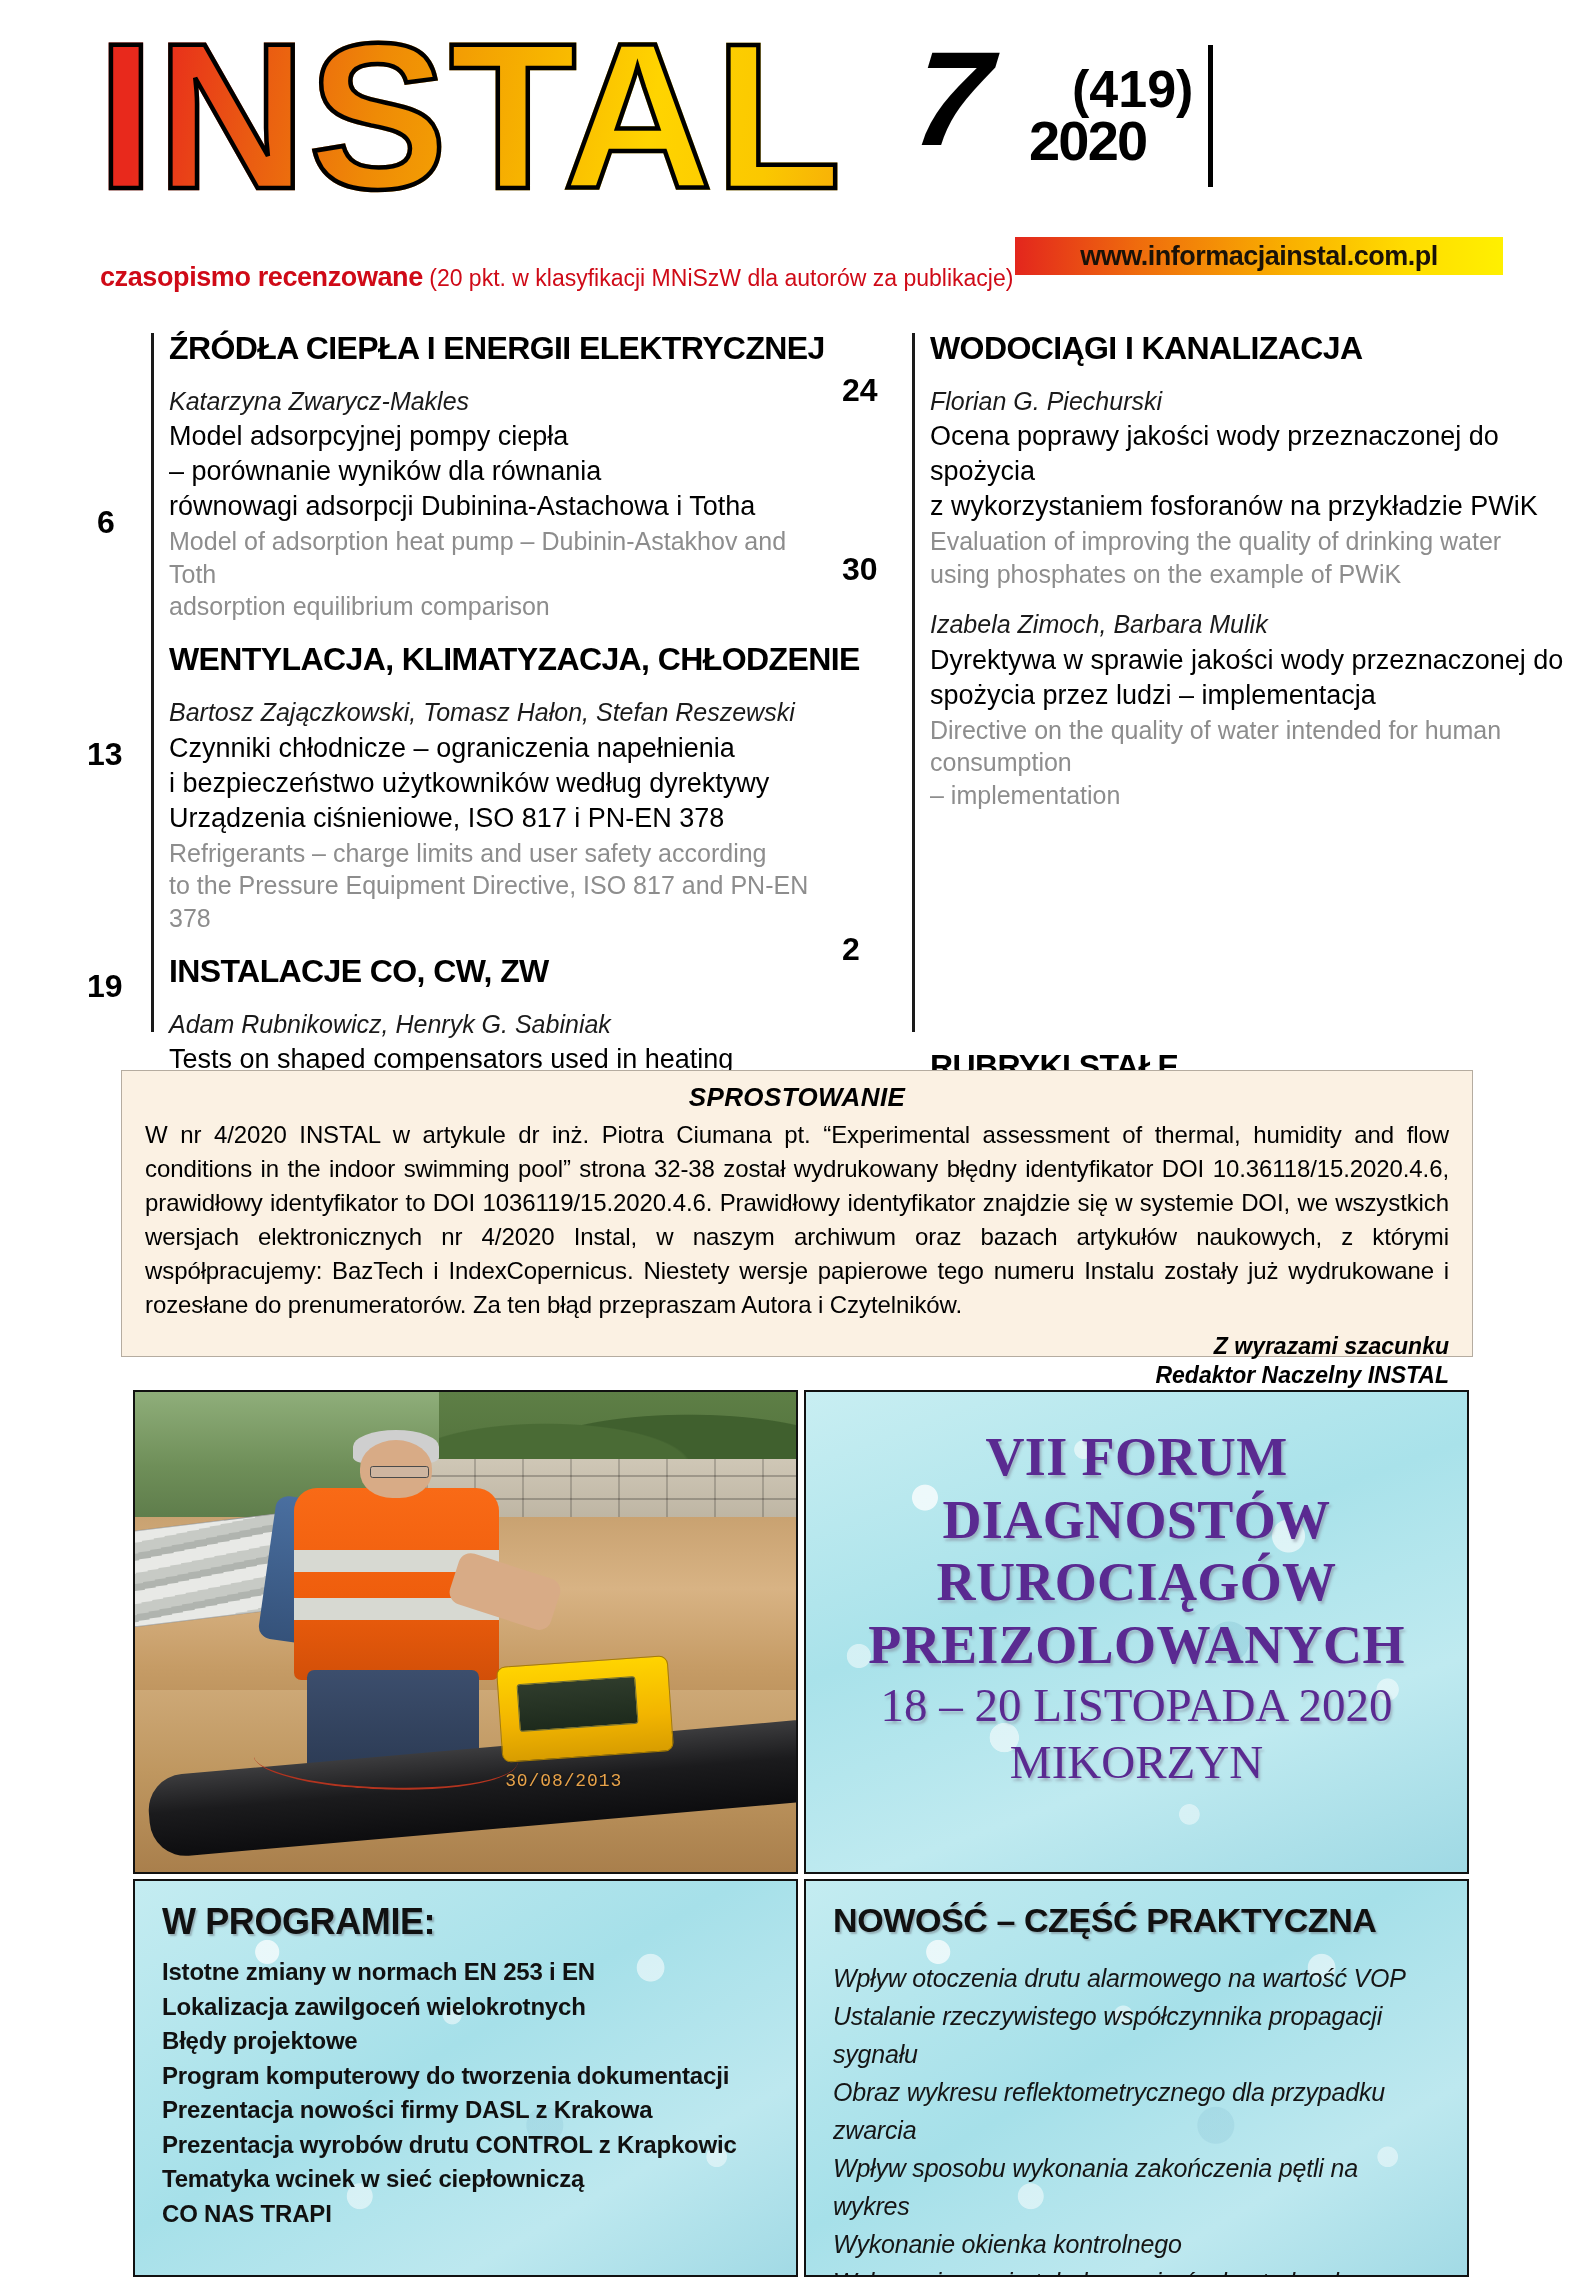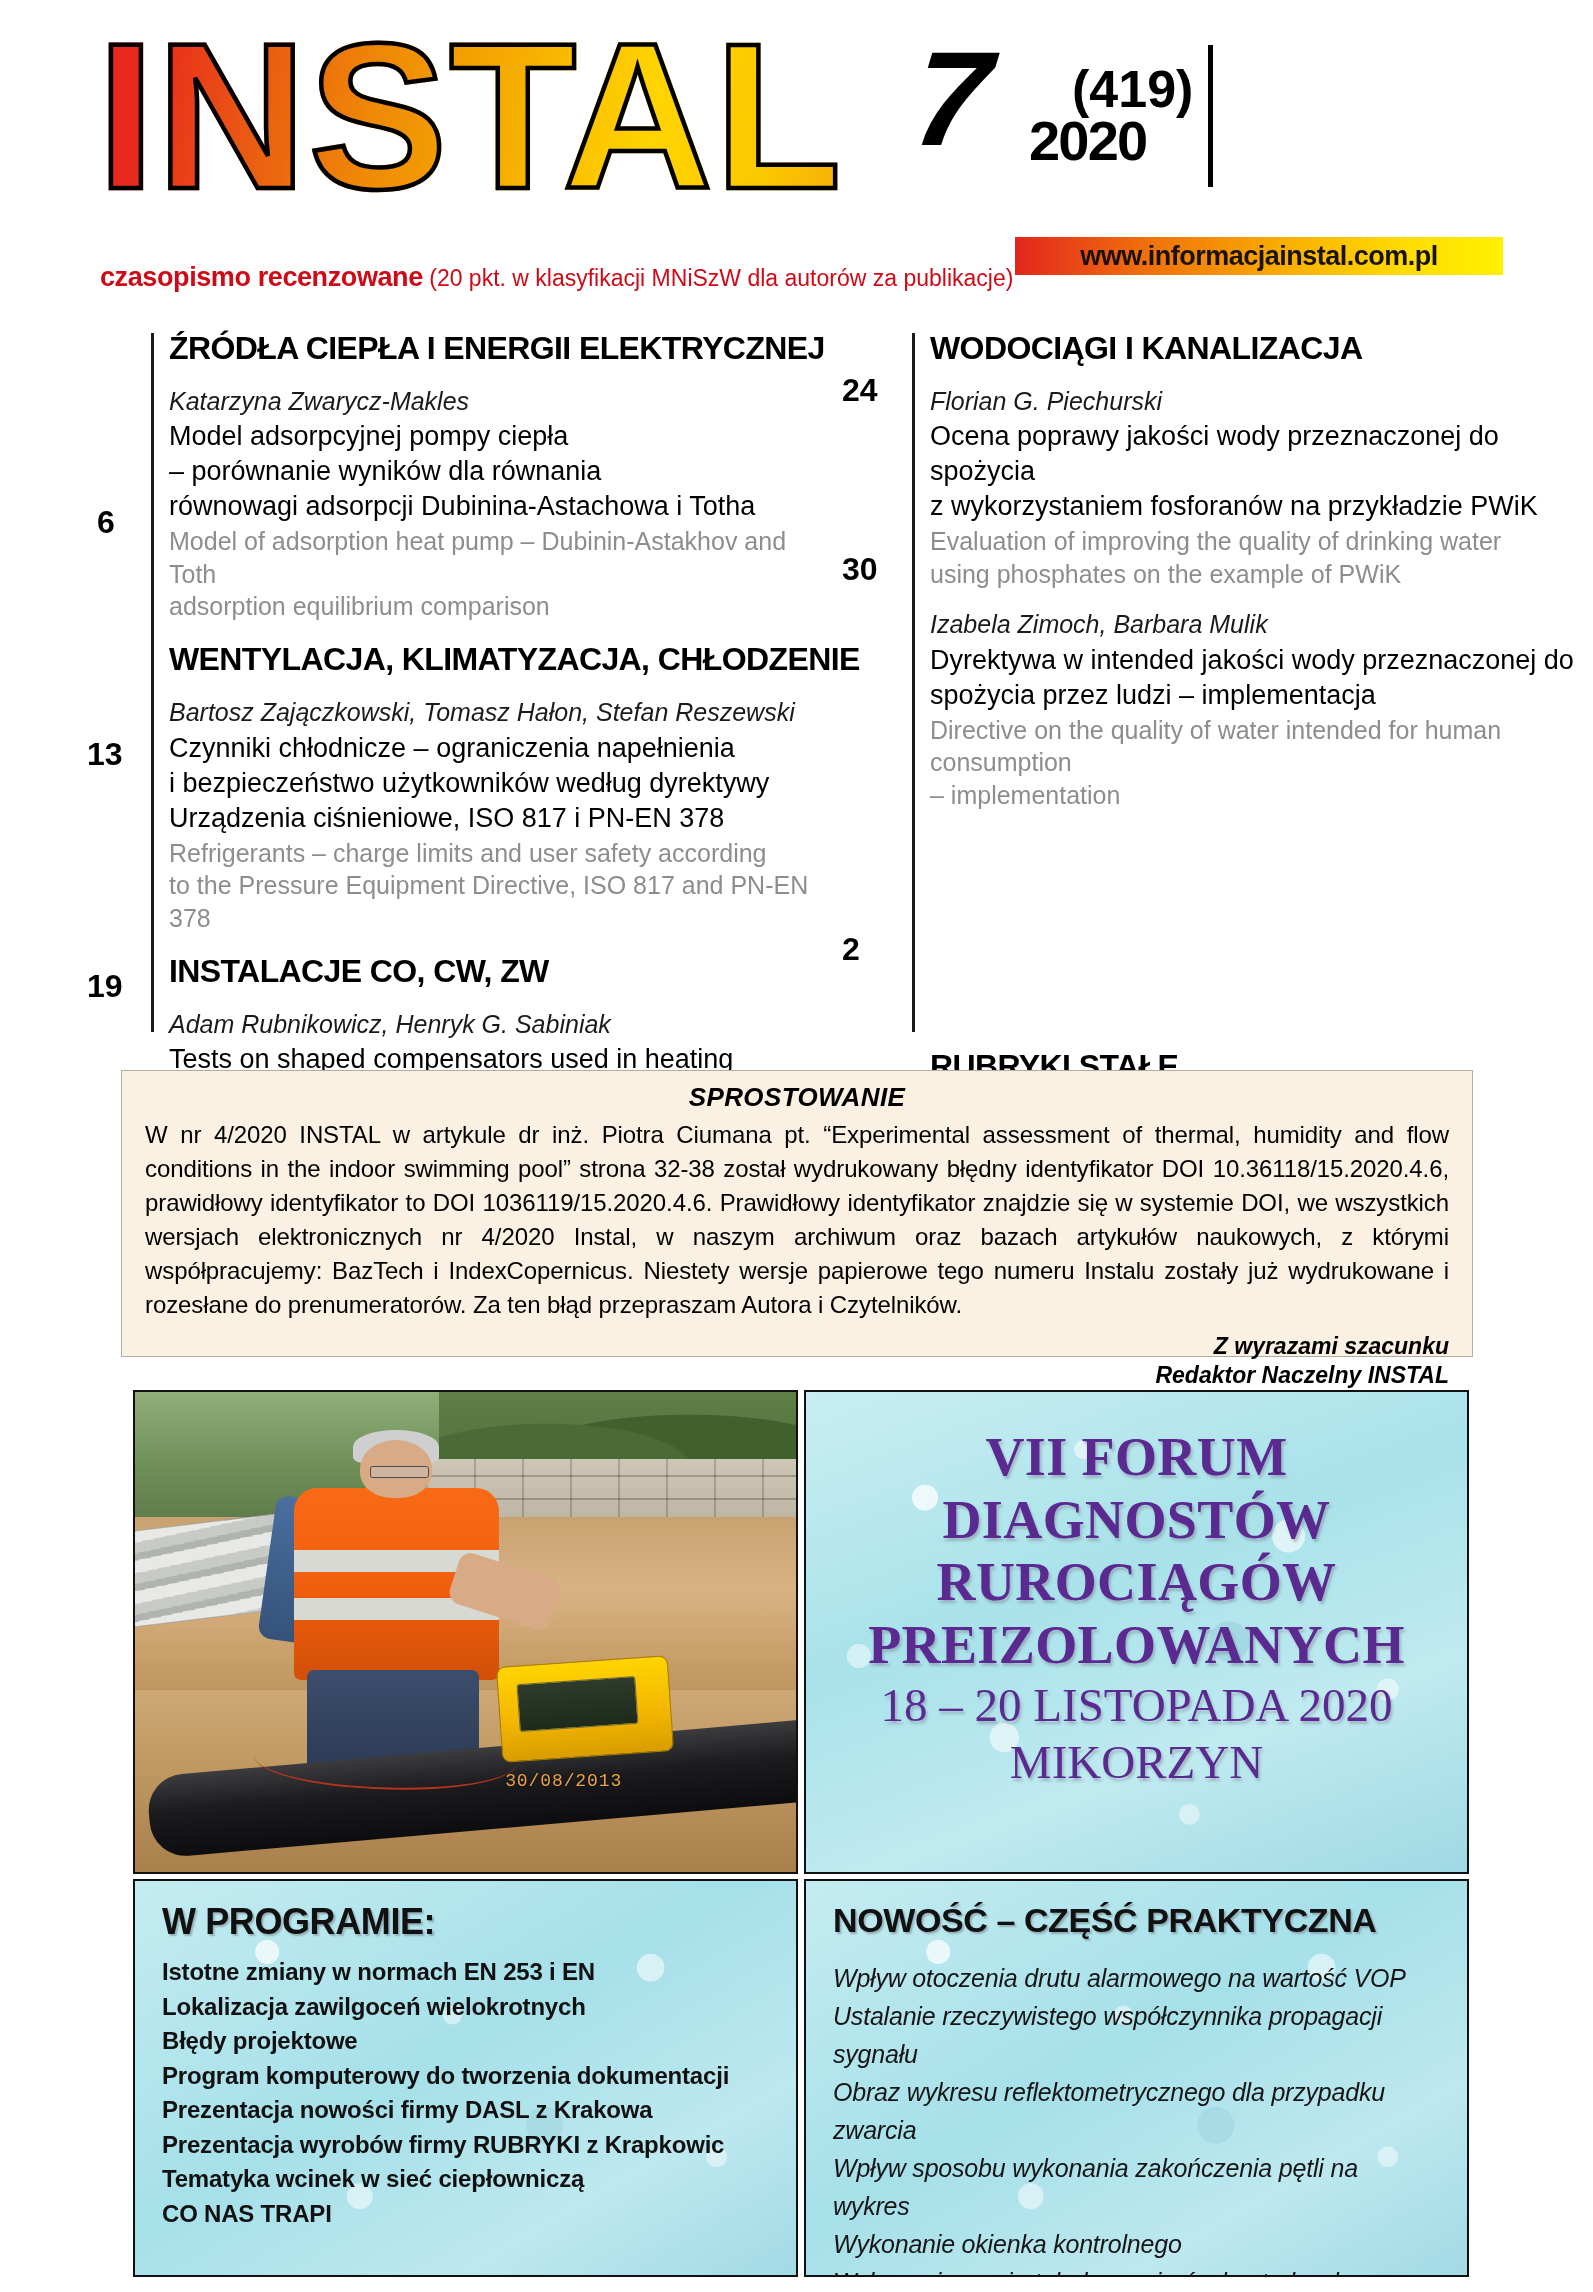--- a/index.html
+++ b/index.html
@@ -621,21 +621,21 @@
           <div class="title-en" style="white-space:pre-line">Evaluation of improving the quality of drinking water
 using phosphates on the example of PWiK</div>
         </div>
 
         <div class="entry">
           <div class="pagenum" style="left:-88px; top:222px;">
             <span class="pagenum-inner">30</span>
             <span class="shade"></span>
           </div>
           <div class="authors">Izabela Zimoch, Barbara Mulik</div>
-          <div class="title-pl" style="white-space:pre-line">Dyrektywa w intended jakości wody przeznaczonej do
+          <div class="title-pl" style="white-space:pre-line">Dyrektywa w sprawie jakości wody przeznaczonej do
 spożycia przez ludzi – implementacja</div>
           <div class="title-en" style="white-space:pre-line">Directive on the quality of water intended for human consumption
 – implementation</div>
         </div>
 
         <div class="sect-head" style="margin-top:238px;">RUBRYKI STAŁE</div>
         <div class="entry">
           <div class="pagenum" style="left:-88px; top:602px;">
             <span class="pagenum-inner">2</span>
             <span class="shade"></span>
@@ -696,21 +696,21 @@
     <div class="ad-bottom">
 
       <div class="ad-prog">
         <div class="panel-head">W PROGRAMIE:</div>
         <ul class="prog-list">
           <li>Istotne zmiany w normach EN 253 i EN</li>
           <li>Lokalizacja zawilgoceń wielokrotnych</li>
           <li>Błędy projektowe</li>
           <li>Program komputerowy do tworzenia dokumentacji</li>
           <li>Prezentacja nowości firmy DASL z Krakowa</li>
-          <li>Prezentacja wyrobów firmy RUBRYKI z Krapkowic</li>
+          <li>Prezentacja wyrobów drutu CONTROL z Krapkowic</li>
           <li>Tematyka wcinek w sieć ciepłowniczą</li>
           <li>CO NAS TRAPI</li>
         </ul>
       </div>
 
       <div class="ad-new">
         <div class="panel-head small">NOWOŚĆ – CZĘŚĆ PRAKTYCZNA</div>
         <ul class="new-list">
           <li>Wpływ otoczenia drutu alarmowego na wartość VOP</li>
           <li>Ustalanie rzeczywistego współczynnika propagacji sygnału</li>

